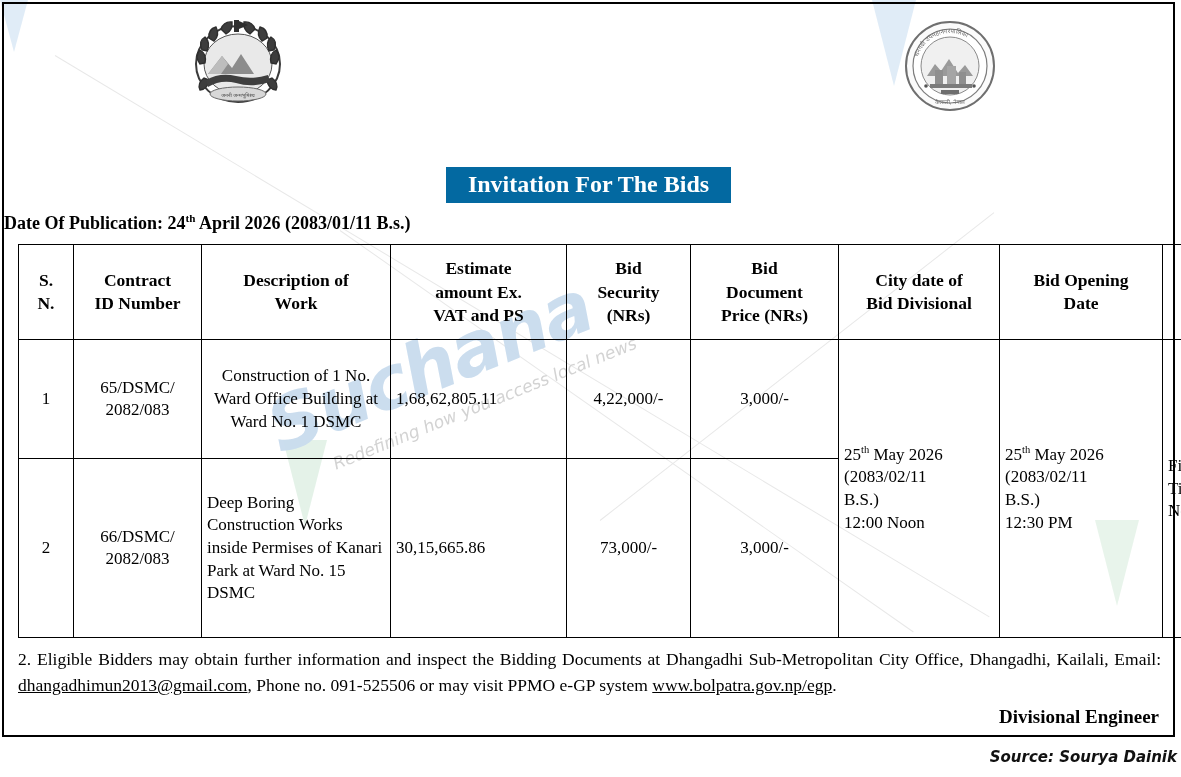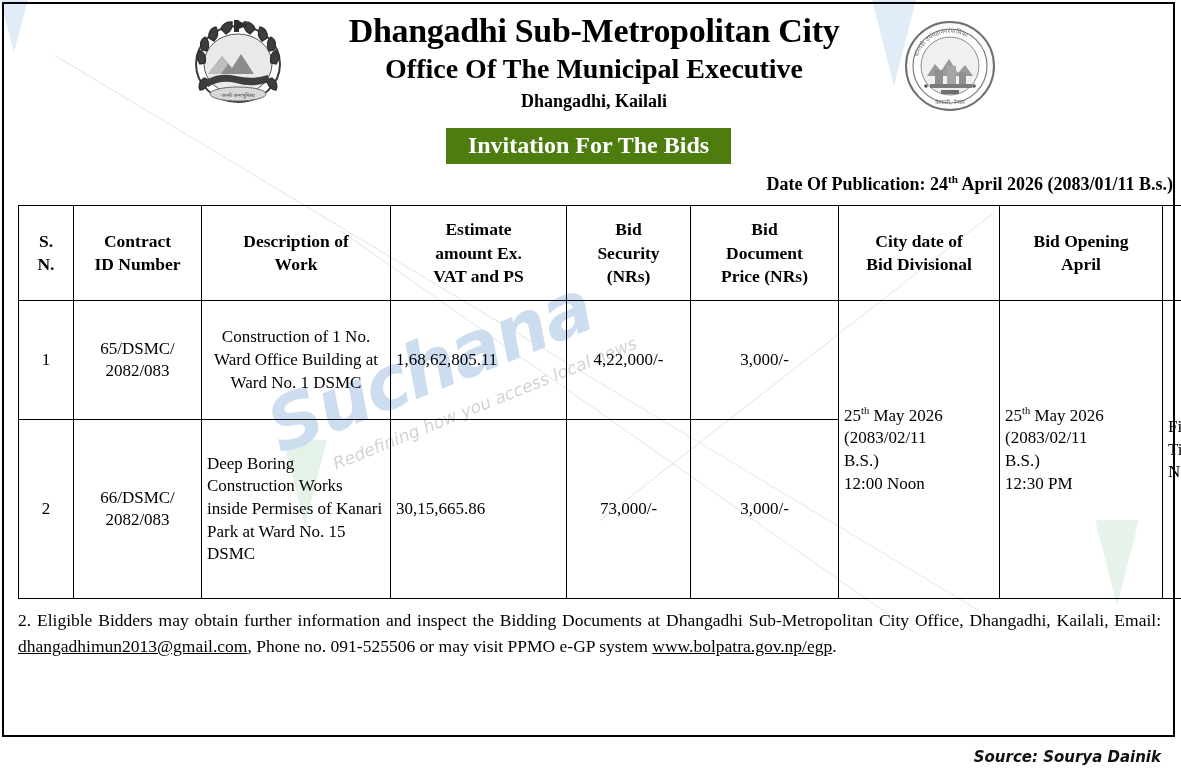--- a/index.html
+++ b/index.html
@@ -118,29 +118,30 @@
   }
   #location {
     font-size: 18px;
     font-weight: bold;
     margin-top: 5px;
   }
 
   #banner-wrap { text-align: center; margin-top: 4px; }
   #banner {
     display: inline-block;
-    background: #4d7c0f;
+    background: #0369a1;
     color: #fff;
     font-size: 24px;
     font-weight: bold;
     padding: 4px 22px 6px 22px;
     line-height: 1.1;
+    margin-top: 39px;
   }
   #pub-date {
-    text-align: right;
+    text-align: left;
     font-size: 18px;
     font-weight: bold;
     margin-top: 10px;
   }
   sup { font-size: .62em; vertical-align: super; line-height: 0; }
 
   
   .para {
     font-size: 17.5px;
     line-height: 1.45;
@@ -206,21 +207,21 @@
     text-align: right;
     padding: 0 14px 0 0;
     margin-top: 8px;
     font-size: 19px;
     font-weight: bold;
   }
 
   
   #source {
     position: absolute;
-    right: 20px;
+    right: 4px;
     top: 748px;
     font-family: "DejaVu Sans", sans-serif;
     font-style: italic;
     font-weight: bold;
     font-size: 15px;
     color: #111;
     z-index: 3;
   }
 </style>
 </head>
@@ -267,25 +268,20 @@
           <path d="M26 56 l14-18 l10 12 l9-14 l13 20z" fill="#8c8c8c"></path>
           <path d="M26 56 l14-18 l6 8 l-7 10z" fill="#bdbdbd"></path>
 
           <path d="M24 62 q14-8 30-4 q16 4 32-1 l2 7 q-18 6-34 1 q-15-4-28 4z" fill="#3f3f3f"></path>
           <ellipse cx="56" cy="76" rx="28" ry="7" fill="#d8d8d8" stroke="#6a6a6a" stroke-width="1"></ellipse>
           <text x="56" y="79" font-size="5" text-anchor="middle" fill="#444" font-family="DejaVu Sans, sans-serif">जननी जन्मभूमिश्च</text>
         </g>
       </svg>
     </div>
 
-    <div class="title-block">
-      <div id="org-title">Dhangadhi Sub-Metropolitan City</div>
-      <div id="office-title">Office Of The Municipal Executive</div>
-      <div id="location">Dhangadhi, Kailali</div>
-    </div>
 
     <div class="logo right">
       <svg viewBox="0 0 106 96" xmlns="http://www.w3.org/2000/svg">
         <circle cx="53" cy="48" r="44" fill="#fbfbfb" stroke="#6f6f6f" stroke-width="2"></circle>
         <circle cx="53" cy="48" r="37" fill="#ffffff" stroke="#7d7d7d" stroke-width="1.2"></circle>
         <circle cx="53" cy="48" r="29" fill="#f0f0f0" stroke="#8a8a8a" stroke-width="1"></circle>
         <path d="M30 58 l8-12 l6 7 l8-12 l9 14 l7-8 l8 11z" fill="#9a9a9a"></path>
         <rect x="38" y="52" width="8" height="14" fill="#8f8f8f"></rect>
         <rect x="50" y="48" width="9" height="18" fill="#a5a5a5"></rect>
         <rect x="62" y="54" width="7" height="12" fill="#8f8f8f"></rect>
@@ -341,21 +337,21 @@
           <div>Bid</div>
           <div>Document</div>
           <div>Price (NRs)</div>
         </th>
         <th class="h-lastdate">
           <div>City date of</div>
           <div>Bid Divisional</div>
         </th>
         <th class="h-opendate">
           <div>Bid Opening</div>
-          <div>April</div>
+          <div>Date</div>
         </th>
         <th class="h-remarks">
           <div>Remarks</div>
         </th>
       </tr>
     </thead>
     <tbody>
       <tr class="row1">
         <td class="c-sn">1</td>
         <td class="c-cid">65/DSMC/ 2082/083</td>
@@ -390,15 +386,16 @@
         <td class="c-price">3,000/-</td>
       </tr>
     </tbody>
   </table>
 
   <div class="para" id="para2">
     <span class="p-num">2.</span>
     <span>Eligible Bidders may obtain further information and inspect the Bidding Documents at Dhangadhi Sub-Metropolitan City Office, Dhangadhi, Kailali, Email: </span><span class="uline">dhangadhimun2013@gmail.com</span><span>, Phone no. 091-525506 or may visit PPMO e-GP system </span><span class="uline">www.bolpatra.gov.np/egp</span><span>.</span>
   </div>
 
+  <div id="sign">Divisional Engineer</div>
 </div>
 
 <div id="source">Source: Sourya Dainik</div>
 
 </body></html>

